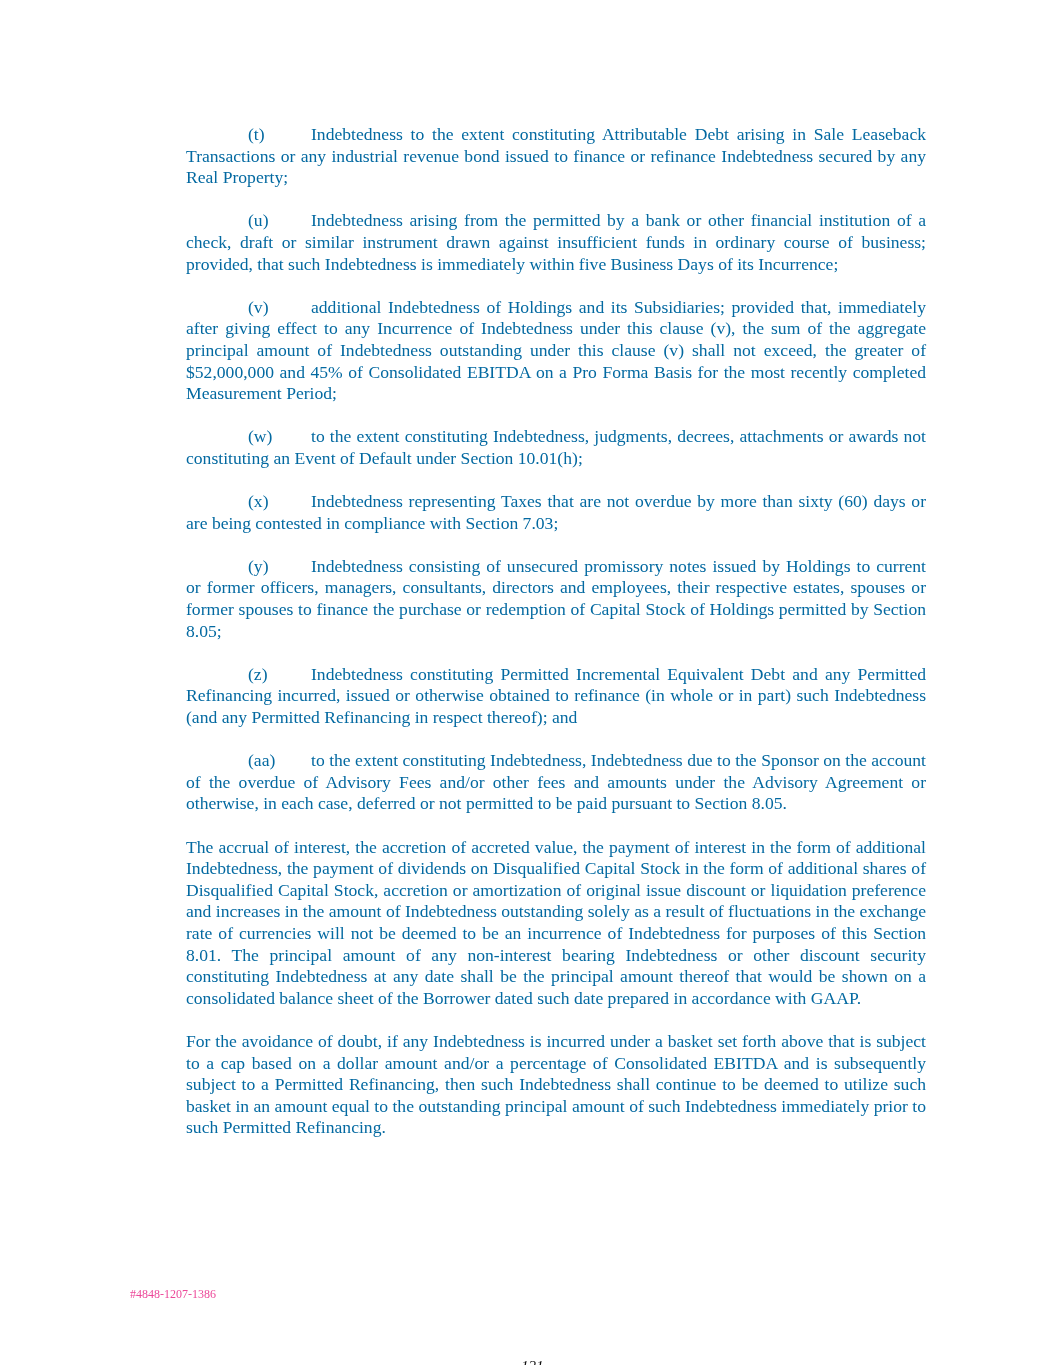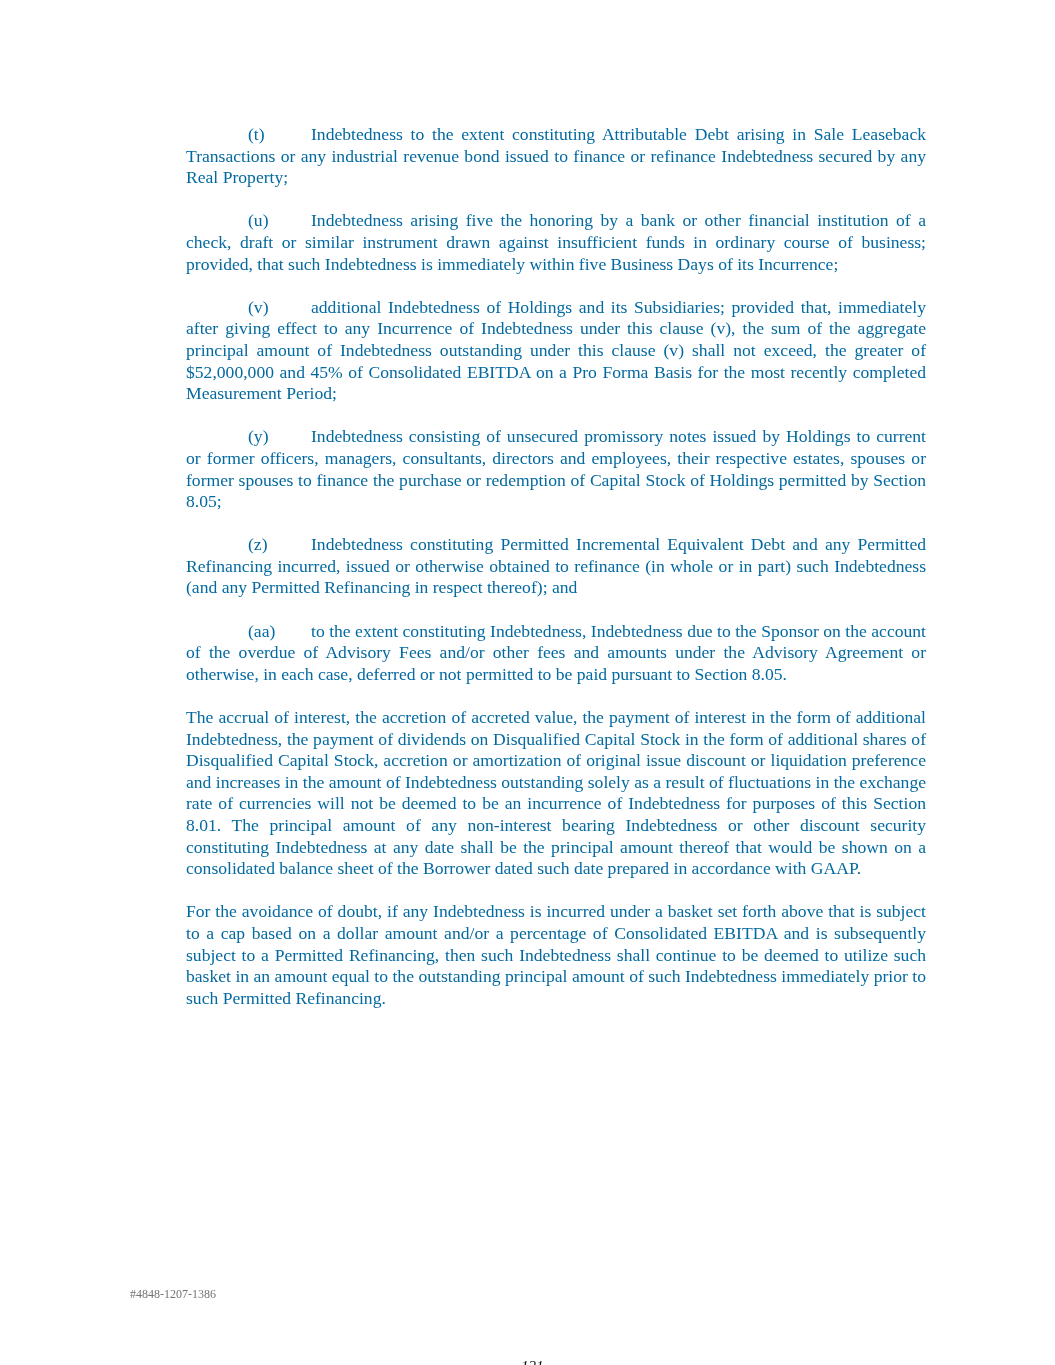--- a/index.html
+++ b/index.html
@@ -8,39 +8,41 @@
     position: absolute; left: 186px; top: 124px; width: 740px;
     font-family: "Liberation Serif", serif; font-size: 17.6px; line-height: 21.6px;
     color: #0369a1;
   }
   .para { text-align: justify; margin: 0 0 21.6px 0; }
   .item { text-indent: 62px; }
   .label { display: inline-block; width: 63px; text-indent: 0; }
   .u { text-underline-offset: 2px; }
   .footer-id {
     position: absolute; left: 130px; top: 1287px;
-    font-family: "Liberation Serif", serif; font-size: 12px; color: #737373;
+    font-family: "Liberation Serif", serif; font-size: 12px; color: #ec4899;
   }
   .page-num {
     position: absolute; left: 521px; top: 1358px;
     font-family: "Liberation Serif", serif; font-size: 15px; color: #111; font-style: italic;
   }
 </style>
 </head>
 <body>
 
 <div class="page">
 
   <p class="para item"><span class="label">(t)</span><span>Indebtedness to the extent constituting Attributable Debt arising in Sale Leaseback Transactions or any industrial revenue bond issued to finance or refinance Indebtedness secured by any Real Property;</span></p>
 
-  <p class="para item"><span class="label">(u)</span><span>Indebtedness arising five the honoring by a bank or other financial institution of a check, draft or similar instrument drawn against insufficient funds in ordinary course of business; </span><span class="u">provided</span><span>, that such Indebtedness is immediately within five Business Days of its Incurrence;</span></p>
+  <p class="para item"><span class="label">(u)</span><span>Indebtedness arising from the permitted by a bank or other financial institution of a check, draft or similar instrument drawn against insufficient funds in ordinary course of business; </span><span class="u">provided</span><span>, that such Indebtedness is immediately within five Business Days of its Incurrence;</span></p>
 
   <p class="para item"><span class="label">(v)</span><span>additional Indebtedness of Holdings and its Subsidiaries; </span><span class="u">provided</span><span> that, immediately after giving effect to any Incurrence of Indebtedness under this </span><span class="u">clause (v)</span><span>, the sum of the aggregate principal amount of Indebtedness outstanding under this </span><span class="u">clause (v)</span><span> shall not exceed, the greater of $52,000,000 and 45% of Consolidated EBITDA on a Pro Forma Basis for the most recently completed Measurement Period;</span></p>
 
+  <p class="para item"><span class="label">(w)</span><span>to the extent constituting Indebtedness, judgments, decrees, attachments or awards not constituting an Event of Default under </span><span class="u">Section 10.01(h)</span><span>;</span></p>
 
+  <p class="para item"><span class="label">(x)</span><span>Indebtedness representing Taxes that are not overdue by more than sixty (60) days or are being contested in compliance with </span><span class="u">Section 7.03</span><span>;</span></p>
 
   <p class="para item"><span class="label">(y)</span><span>Indebtedness consisting of unsecured promissory notes issued by Holdings to current or former officers, managers, consultants, directors and employees, their respective estates, spouses or former spouses to finance the purchase or redemption of Capital Stock of Holdings permitted by </span><span class="u">Section 8.05</span><span>;</span></p>
 
   <p class="para item"><span class="label">(z)</span><span>Indebtedness constituting Permitted Incremental Equivalent Debt and any Permitted Refinancing incurred, issued or otherwise obtained to refinance (in whole or in part) such Indebtedness (and any Permitted Refinancing in respect thereof); and</span></p>
 
   <p class="para item"><span class="label">(aa)</span><span>to the extent constituting Indebtedness, Indebtedness due to the Sponsor on the account of the overdue of Advisory Fees and/or other fees and amounts under the Advisory Agreement or otherwise, in each case, deferred or not permitted to be paid pursuant to </span><span class="u">Section 8.05</span><span>.</span></p>
 
   <p class="para"><span>The accrual of interest, the accretion of accreted value, the payment of interest in the form of additional Indebtedness, the payment of dividends on Disqualified Capital Stock in the form of additional shares of Disqualified Capital Stock, accretion or amortization of original issue discount or liquidation preference and increases in the amount of Indebtedness outstanding solely as a result of fluctuations in the exchange rate of currencies will not be deemed to be an incurrence of Indebtedness for purposes of this </span><span class="u">Section 8.01</span><span>.  The principal amount of any non-interest bearing Indebtedness or other discount security constituting Indebtedness at any date shall be the principal amount thereof that would be shown on a consolidated balance sheet of the Borrower dated such date prepared in accordance with GAAP.</span></p>
 
   <p class="para"><span>For the avoidance of doubt, if any Indebtedness is incurred under a basket set forth above that is subject to a cap based on a dollar amount and/or a percentage of Consolidated EBITDA and is subsequently subject to a Permitted Refinancing, then such Indebtedness shall continue to be deemed to utilize such basket in an amount equal to the outstanding principal amount of such Indebtedness immediately prior to such Permitted Refinancing.</span></p>

